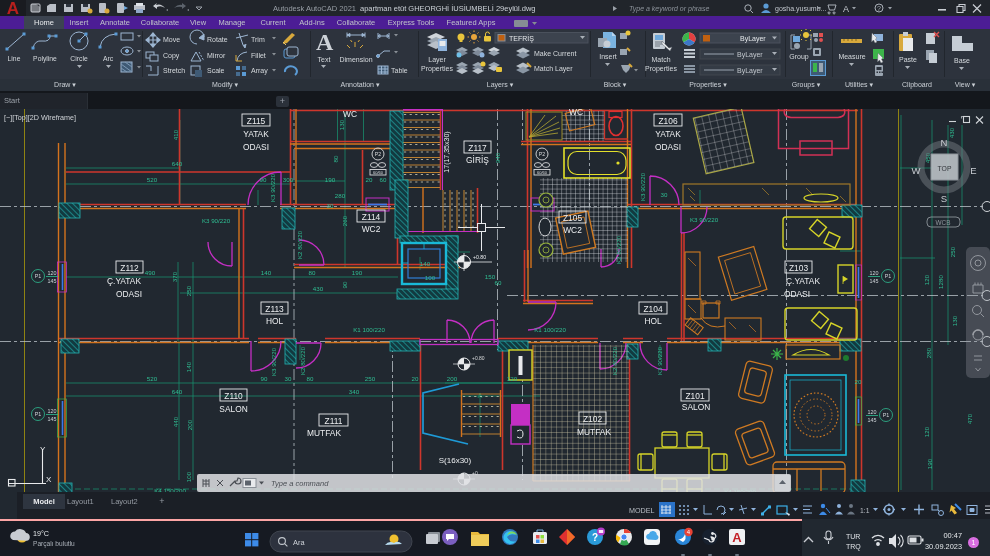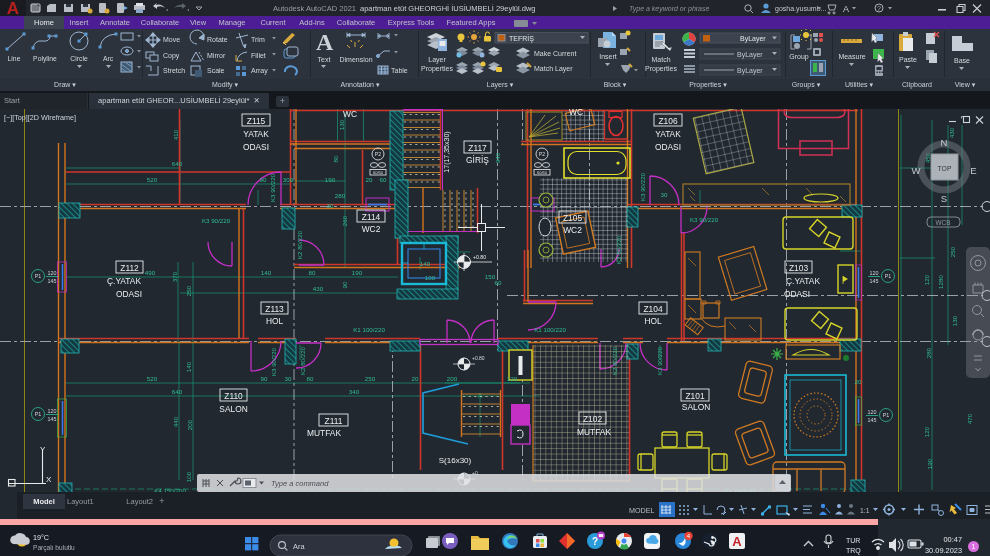--- a/index.html
+++ b/index.html
@@ -9,21 +9,21 @@
 #titlebar{position:absolute;left:0;top:0;width:990px;height:16px;background:#21252b}
 
 #tabrow{position:absolute;left:0;top:16px;width:990px;height:13px;background:#4c1d95}
 #ribbon{position:absolute;left:0;top:29px;width:990px;height:50px;background:#2d333d}
 #panelrow{position:absolute;left:0;top:79px;width:990px;height:12px;background:#293039}
 #filetabs{position:absolute;left:0;top:91px;width:990px;height:18px;background:#14171c}
 .tab{position:absolute;top:0;height:13px;line-height:13px;color:#bfc3c9;font-size:7.5px;text-align:center}
 .plabel{position:absolute;top:0;height:12px;line-height:11px;color:#ccd1d7;font-size:7px;text-align:center;white-space:nowrap}
 
 #bottombar{position:absolute;left:17px;top:492px;width:990px;height:27px;background:#1b1f26}
-#taskbar{position:absolute;left:0;top:519px;width:878px;height:37px;background:#161a22;border-top:6px solid #fca5a5}
+#taskbar{position:absolute;left:0;top:519px;width:802px;height:37px;background:#161a22;border-top:2px solid #fca5a5}
 </style></head>
 <body>
 <div id="app">
   <div id="titlebar">
     <svg class="abs" style="left:0;top:0" width="990" height="16">
       <rect x="0" y="0" width="26" height="16" fill="#191b20"></rect>
       <text x="13" y="13.5" font-size="17" font-weight="bold" fill="#b8201d" text-anchor="middle" font-family="Liberation Sans">A</text>
       <g fill="#c9cdd3">
         <rect x="31" y="4" width="9" height="8" rx="1" fill="none" stroke="#c9cdd3"></rect>
           <path d="M31 4h5l4 3v5h-9z" opacity=".5"></path>
@@ -395,21 +395,20 @@
     <div class="plabel" style="left:465px;width:70px">Layers ▾</div>
     <div class="plabel" style="left:580px;width:70px">Block ▾</div>
     <div class="plabel" style="left:673px;width:70px">Properties ▾</div>
     <div class="plabel" style="left:771px;width:70px">Groups ▾</div>
     <div class="plabel" style="left:824px;width:70px">Utilities ▾</div>
     <div class="plabel" style="left:882px;width:70px">Clipboard</div>
     <div class="plabel" style="left:930px;width:70px">View ▾</div>
   </div>
   <div id="filetabs">
     <div class="abs" style="left:0;top:2px;width:88px;height:16px;background:#20242b;color:#9ba1a9;font-size:7.5px;line-height:16px;padding-left:4px;border-right:1px solid #2a2f36">Start</div>
-    <div class="abs" style="left:89px;top:2px;width:180px;height:16px;background:#2b313a;color:#d0d5db;font-size:7.5px;line-height:16px;text-align:center">apartman etüt GHEOR...USİUMBELİ 29eylül*&nbsp;&nbsp;✕</div>
     <div class="abs" style="left:276px;top:5px;width:13px;height:11px;background:#2b313a;color:#9ba1a9;font-size:9px;line-height:11px;text-align:center;border-radius:2px">+</div>
   </div>
   <div id="drawing" class="abs" style="left:0;top:109px;width:990px;height:383px;background:#212830">
     <svg width="990" height="383" viewBox="0 109 990 383" font-family="Liberation Sans">
       <defs>
         <pattern id="hc" width="4" height="4" patternUnits="userSpaceOnUse" patternTransform="rotate(45)">
             <rect width="4" height="4" fill="#123a40"></rect>
             <path d="M0 0H4" stroke="#23b3b3" stroke-width="1.2"></path>
           </pattern>
         <pattern id="tile" width="4.6" height="4.6" patternUnits="userSpaceOnUse">
@@ -906,21 +905,21 @@
         <rect x="48" y="6.5" width="6" height="5" fill="#5c636c"></rect>
       <path d="M62 7.5l5 0l-2.5 3z" fill="#4a4e54"></path>
       <text x="74" y="12" font-size="7.5" font-style="italic" fill="#4a4e54" font-family="Liberation Sans">Type  a  command</text>
       <rect x="578" y="1" width="15" height="16" fill="#d0d3d7"></rect>
       <path d="M582 10l3.5-4l3.5 4z" fill="#5c636c"></path>
     </svg>
   </div>
   <div id="bottombar">
     <div class="abs" style="left:6px;top:2px;width:42px;height:15px;background:#2e3540;color:#e8eaed;font-size:7.5px;font-weight:bold;line-height:15px;text-align:center">Model</div>
     <div class="abs" style="left:50px;top:2px;width:42px;height:15px;color:#959ba3;font-size:7.5px;line-height:15px;">Layout1</div>
-    <div class="abs" style="left:94px;top:2px;width:42px;height:15px;color:#959ba3;font-size:7.5px;line-height:15px;text-align:right">Layout2</div>
+    <div class="abs" style="left:94px;top:2px;width:42px;height:15px;color:#959ba3;font-size:7.5px;line-height:15px;text-align:left">Layout2</div>
     <div class="abs" style="left:138px;top:2px;width:14px;height:15px;color:#959ba3;font-size:9px;line-height:15px;text-align:center">+</div>
     <svg class="abs" style="left:600px;top:10px" width="390" height="17" font-family="Liberation Sans">
       <text x="12" y="11" font-size="7.2" fill="#b9bec5">MODEL</text>
       <rect x="42" y="0" width="16" height="15" fill="#2a72c8"></rect>
       <g stroke="#dce6f2" stroke-width=".9">
           <path d="M45 3v9 M49 3v9 M53 3v9 M44 5h10 M44 8h10 M44 11h10"></path>
         </g>
       <g fill="#8fb3dc">
         <g transform="translate(62,3)">
             <circle cx="1" cy="1" r="1"></circle>

